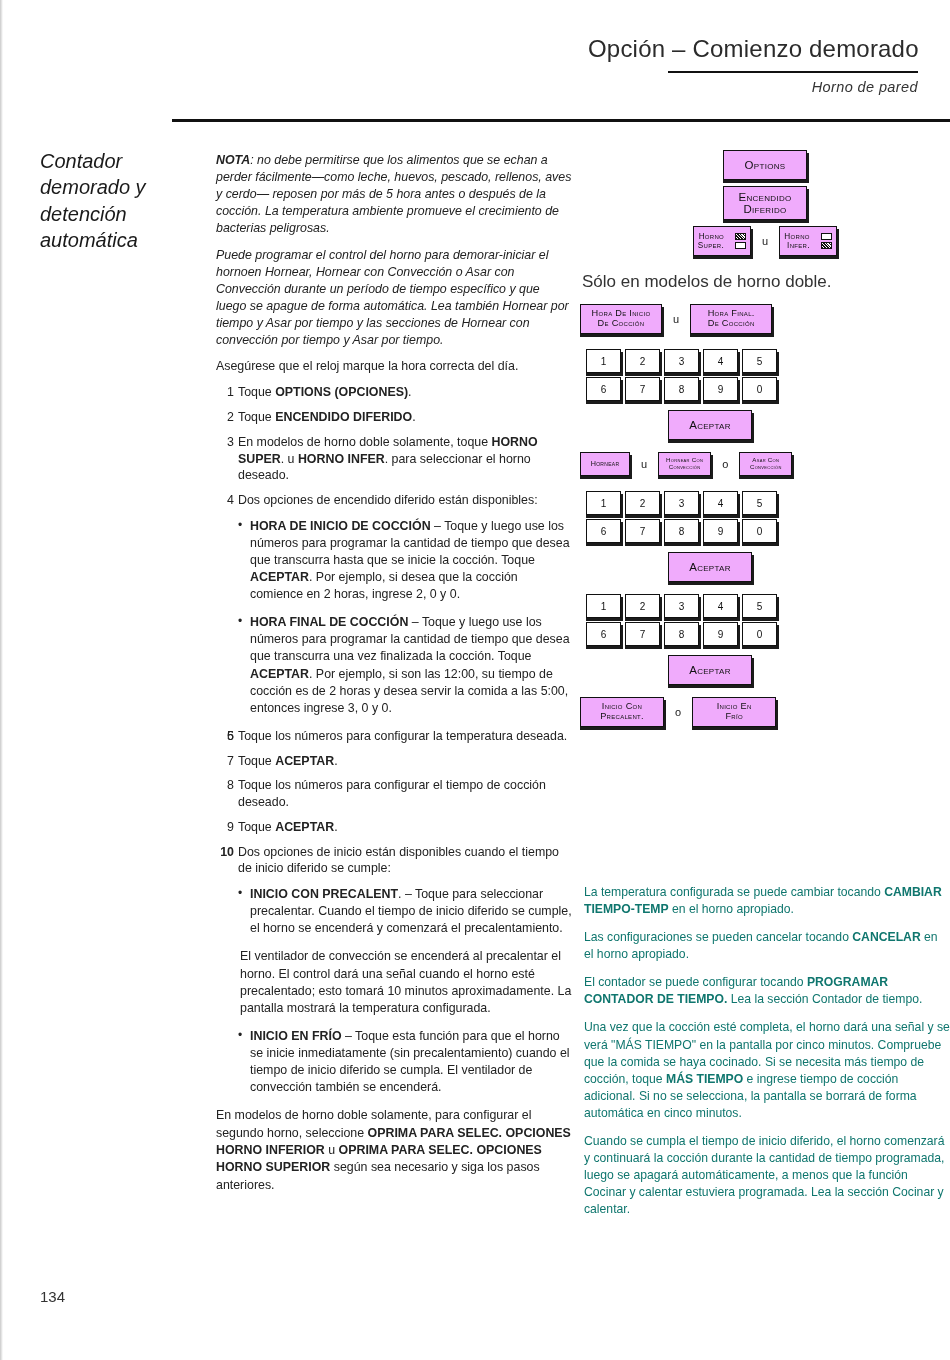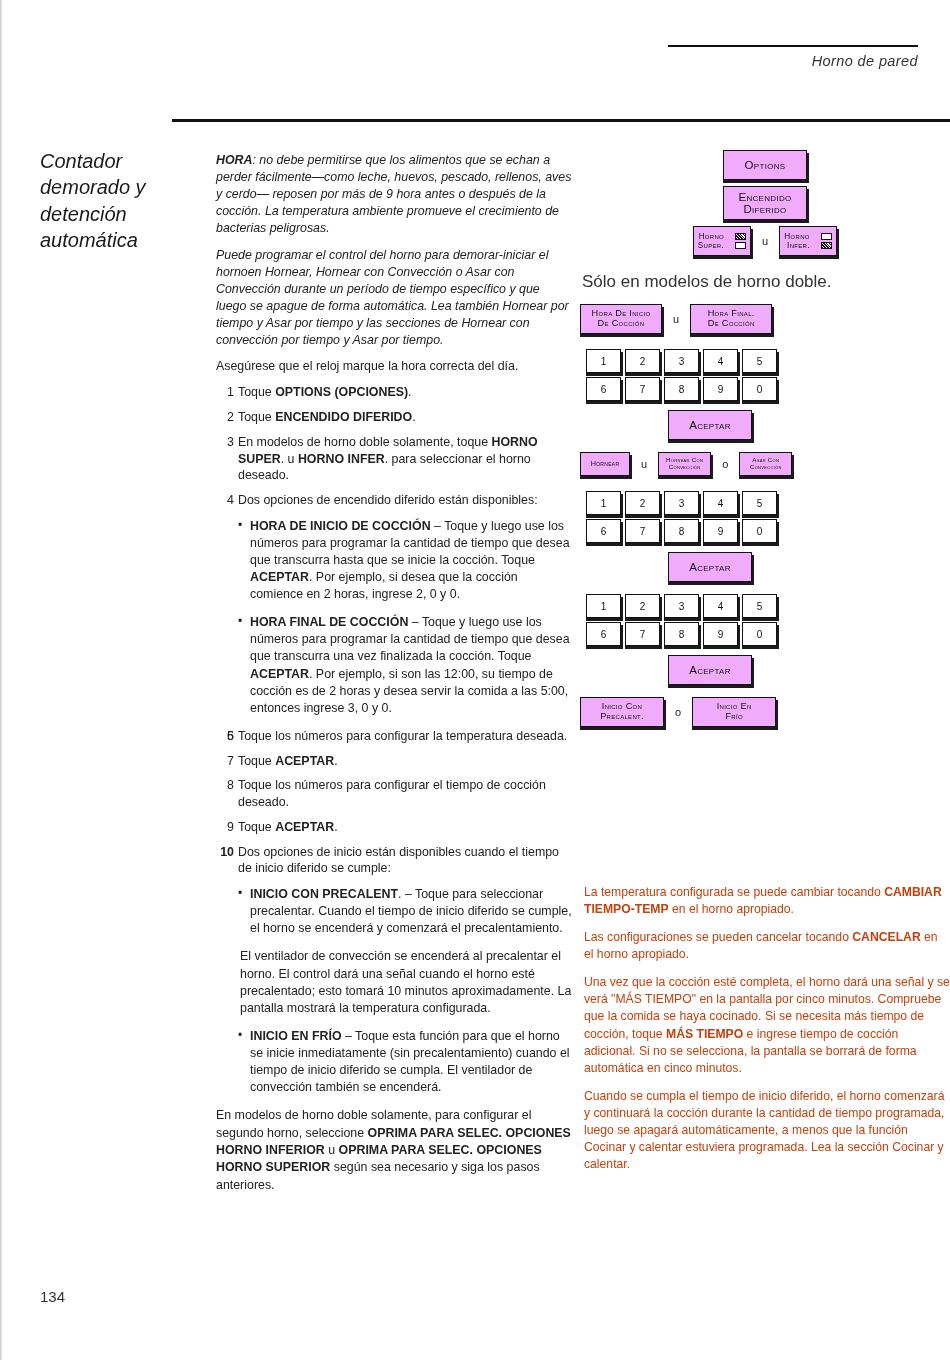--- a/index.html
+++ b/index.html
@@ -142,46 +142,47 @@
     font-size:17px; color:#333; margin:10px 0 12px 2px;
   }
 
   .center-wrap { display:flex; justify-content:center; }
   .pad-wrap { padding-left:6px; }
   .aceptar-wrap { padding-left:88px; margin-top:9px; }
 
   
   .right-prose {
     position:absolute; left:584px; top:884px; width:366px;
-    font-size:12.2px; line-height:1.4; color:#c2410c;
+    font-size:12.2px; line-height:1.4; color:#0f766e;
   }
   .right-prose p { margin:0 0 11px 0; }
 
   
   .page-num {
     position:absolute; left:40px; top:1288px;
     font-size:15px; color:#333;
   }
 </style>
 </head>
 <body>
 
 <div class="page-edge-left"></div>
 
 <div class="header">
+  <div class="header-title">Opción – Comienzo demorado</div>
   <div class="header-rule"></div>
   <div class="header-sub">Horno de pared</div>
 </div>
 <div class="top-rule"></div>
 
 <div class="side-head">Contador demorado y detención automática</div>
 
 <div class="col-mid">
   <p class="italic-block">
-    <b>HORA</b><span>: no debe permitirse que los alimentos que se echan a perder fácilmente—como leche, huevos, pescado, rellenos, aves y cerdo— reposen por más de 9 hora antes o después de la cocción. La temperatura ambiente promueve el crecimiento de bacterias peligrosas.</span>
+    <b>NOTA</b><span>: no debe permitirse que los alimentos que se echan a perder fácilmente—como leche, huevos, pescado, rellenos, aves y cerdo— reposen por más de 5 hora antes o después de la cocción. La temperatura ambiente promueve el crecimiento de bacterias peligrosas.</span>
   </p>
   <p class="italic-block">Puede programar el control del horno para demorar-iniciar el hornoen Hornear, Hornear con Convección o Asar con Convección durante un período de tiempo específico y que luego se apague de forma automática. Lea también Hornear por tiempo y Asar por tiempo y las secciones de Hornear con convección por tiempo y Asar por tiempo.</p>
   <p>Asegúrese que el reloj marque la hora correcta del día.</p>
 
   <ol class="steps">
     <li><span class="num">1</span><span>Toque <b>OPTIONS (OPCIONES)</b>.</span></li>
     <li><span class="num">2</span><span>Toque <b>ENCENDIDO DIFERIDO</b>.</span></li>
     <li><span class="num">3</span><span>En modelos de horno doble solamente, toque <b>HORNO SUPER</b>. u <b>HORNO INFER</b>. para seleccionar el horno deseado.</span></li>
     <li>
       <span class="num">4</span>
@@ -378,17 +379,18 @@
         <span>Frío</span>
       </span>
     </div>
   </div>
 
 </div>
 
 <div class="right-prose">
   <p>La temperatura configurada se puede cambiar tocando <b>CAMBIAR TIEMPO-TEMP</b> en el horno apropiado.</p>
   <p>Las configuraciones se pueden cancelar tocando <b>CANCELAR</b> en el horno apropiado.</p>
+  <p>El contador se puede configurar tocando <b>PROGRAMAR CONTADOR DE TIEMPO.</b> Lea la sección Contador de tiempo.</p>
   <p>Una vez que la cocción esté completa, el horno dará una señal y se verá "MÁS TIEMPO" en la pantalla por cinco minutos. Compruebe que la comida se haya cocinado. Si se necesita más tiempo de cocción, toque <b>MÁS TIEMPO</b> e ingrese tiempo de cocción adicional. Si no se selecciona, la pantalla se borrará de forma automática en cinco minutos.</p>
   <p>Cuando se cumpla el tiempo de inicio diferido, el horno comenzará y continuará la cocción durante la cantidad de tiempo programada, luego se apagará automáticamente, a menos que la función Cocinar y calentar estuviera programada. Lea la sección Cocinar y calentar.</p>
 </div>
 
 <div class="page-num">134</div>
 
 </body></html>

